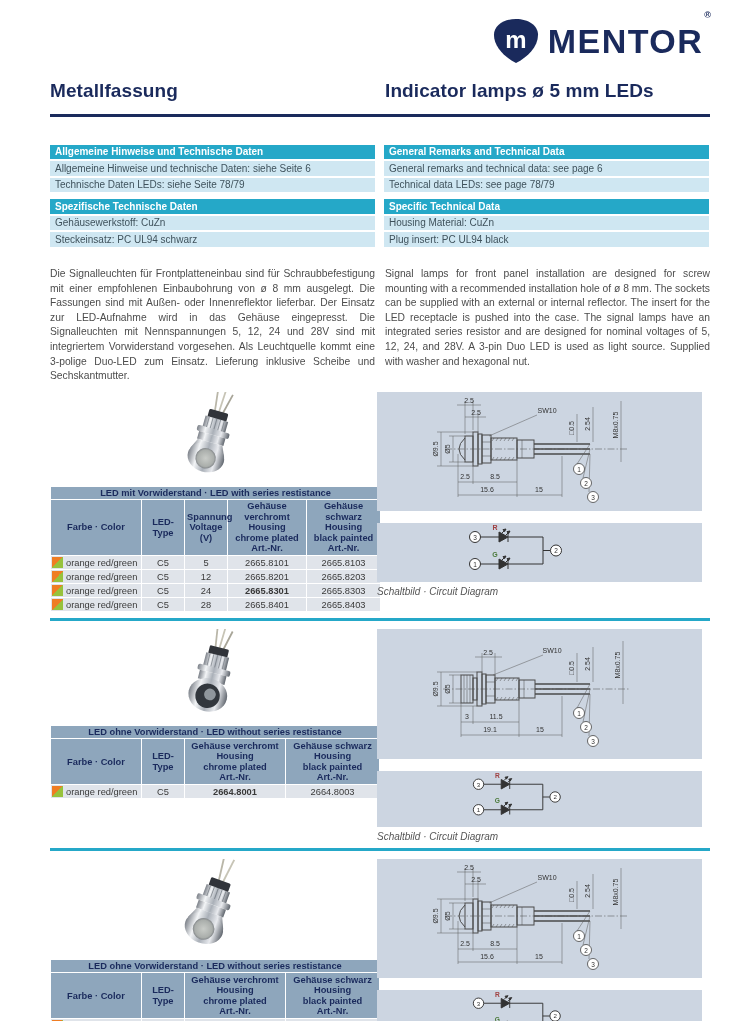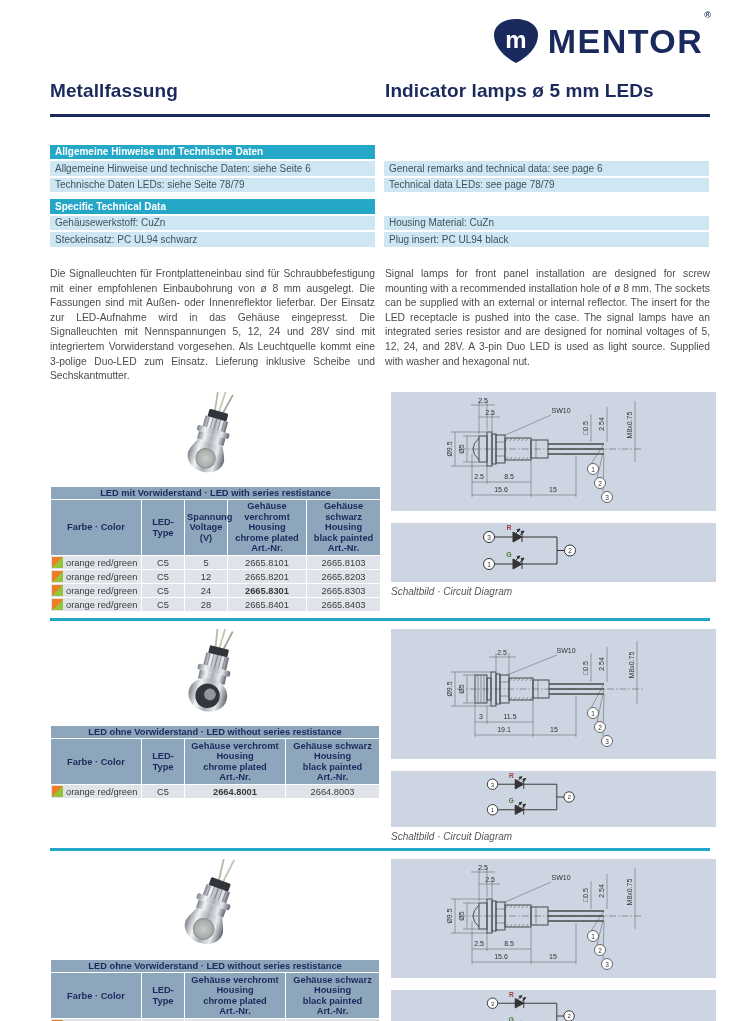--- a/index.html
+++ b/index.html
@@ -26,21 +26,21 @@
   .ig-row > div{width:325px;box-sizing:border-box;padding:1.5px 5px;font-size:10px;line-height:11.5px;}
   .ig-head > div{background:#25a8c8;color:#ffffff;font-weight:bold;}
   .ig-data > div{background:#cfe7f2;color:#3f525c;}
   .ig-gap{height:5px;}
 
   
   .intro{display:flex;gap:10px;margin-top:20px;}
   .intro p{width:325px;margin:0;font-size:10.3px;line-height:1.42;color:#4c4c4c;text-align:justify;}
 
   
-  .section{display:flex;gap:16px;margin-top:8px;}
+  .section{display:flex;gap:2px;margin-top:8px;}
   .col-l{width:325px;}
   .col-r{width:325px;}
   .photo{display:block;margin:0 auto;}
   .panel{background:#ccd5e1;}
   .caption{font-style:italic;color:#555555;font-size:10px;margin-top:4px;}
   .sep{border:0;border-top:3px solid #25a8c8;margin:6px 0 5px 0;}
 
   
   table.spec{border-collapse:separate;border-spacing:1px;width:100%;margin-top:6px;table-layout:fixed;}
   .spec td{text-align:center;font-size:9.3px;padding:1.5px 2px;vertical-align:middle;box-sizing:border-box;}
@@ -83,31 +83,33 @@
     </div>
     <div class="title-block">
       <div>Indicator lamps ø 5 mm LEDs</div>
     </div>
   </div>
   <div class="rule"></div>
 
   <div class="info-grid">
     <div class="ig-row ig-head">
       <div>Allgemeine Hinweise und Technische Daten</div>
+      <div>General Remarks and Technical Data</div>
     </div>
     <div class="ig-row ig-data">
       <div>Allgemeine Hinweise und technische Daten: siehe Seite 6</div>
       <div>General remarks and technical data: see page 6</div>
     </div>
     <div class="ig-row ig-data">
       <div>Technische Daten LEDs: siehe Seite 78/79</div>
       <div>Technical data LEDs: see page 78/79</div>
     </div>
     <div class="ig-gap"></div>
     <div class="ig-row ig-head">
+      <div>Spezifische Technische Daten</div>
       <div>Specific Technical Data</div>
     </div>
     <div class="ig-row ig-data">
       <div>Gehäusewerkstoff: CuZn</div>
       <div>Housing Material: CuZn</div>
     </div>
     <div class="ig-row ig-data">
       <div>Steckeinsatz: PC UL94 schwarz</div>
       <div>Plug insert: PC UL94 black</div>
     </div>

